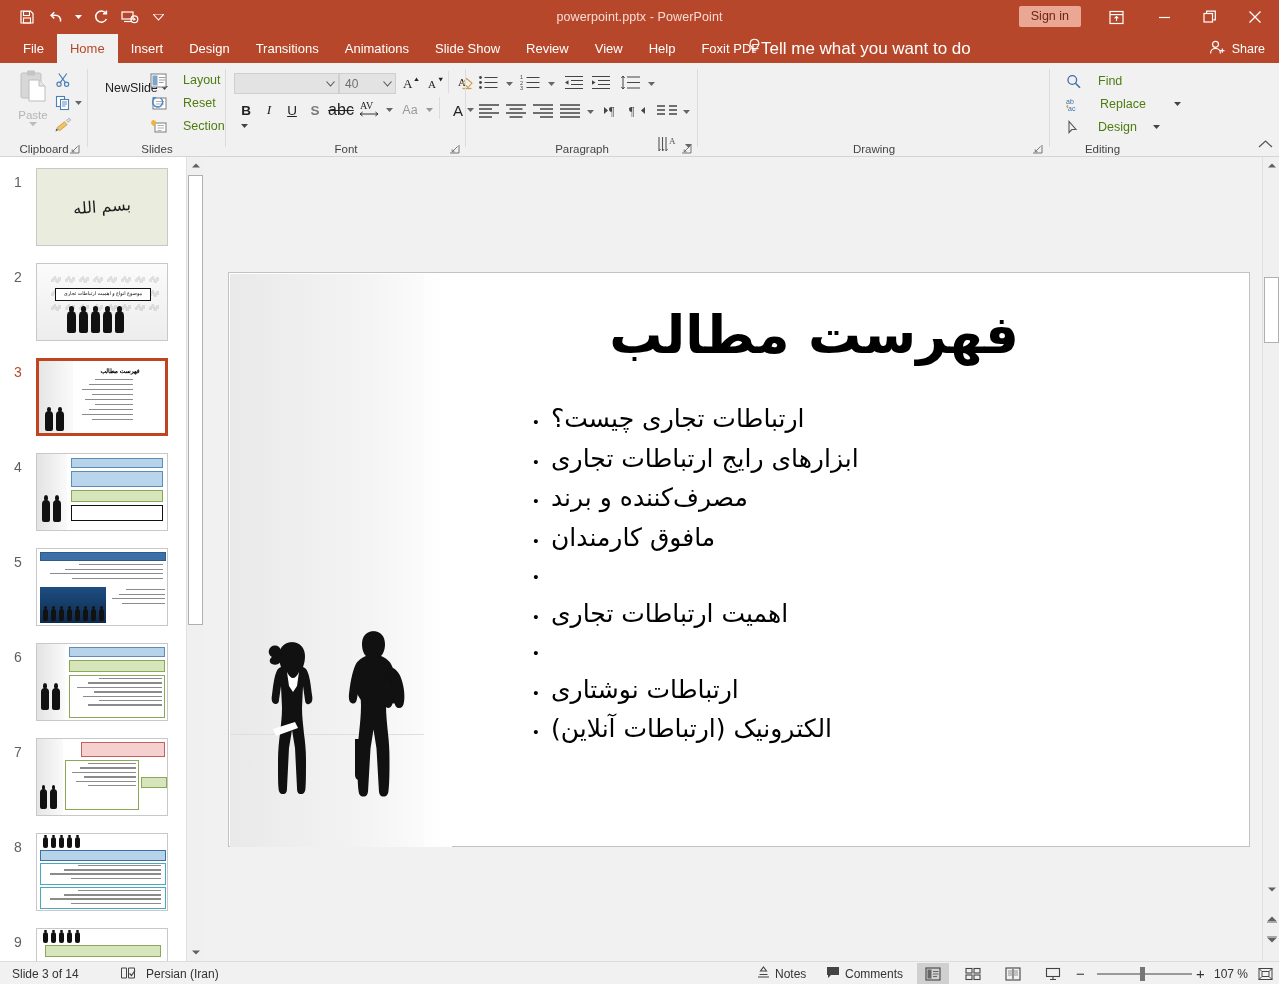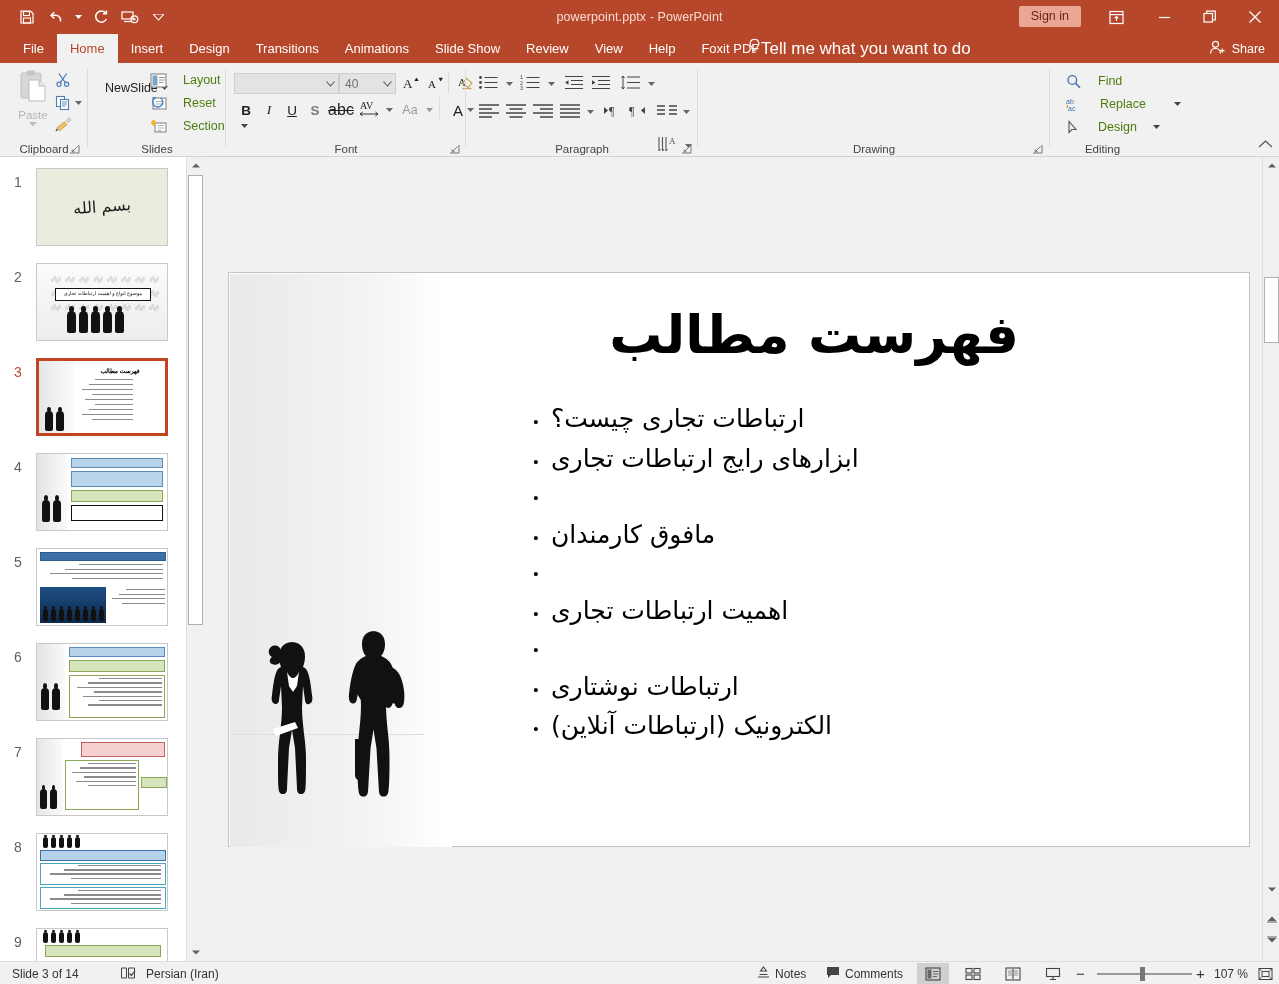--- a/index.html
+++ b/index.html
@@ -948,20 +948,21 @@
             <div class="bullet-row">
               <span class="bullet-dot">•</span>
               <span class="bullet-text">ارتباطات تجاری چیست؟</span>
             </div>
             <div class="bullet-row">
               <span class="bullet-dot">•</span>
               <span class="bullet-text">ابزارهای رایج ارتباطات تجاری</span>
             </div>
             <div class="bullet-row">
               <span class="bullet-dot">•</span>
+              <span class="bullet-text">مصرف‌کننده و برند</span>
             </div>
             <div class="bullet-row">
               <span class="bullet-dot">•</span>
               <span class="bullet-text">مافوق کارمندان</span>
             </div>
             <div class="bullet-row">
               <span class="bullet-dot">•</span>
             </div>
             <div class="bullet-row">
               <span class="bullet-dot">•</span>

